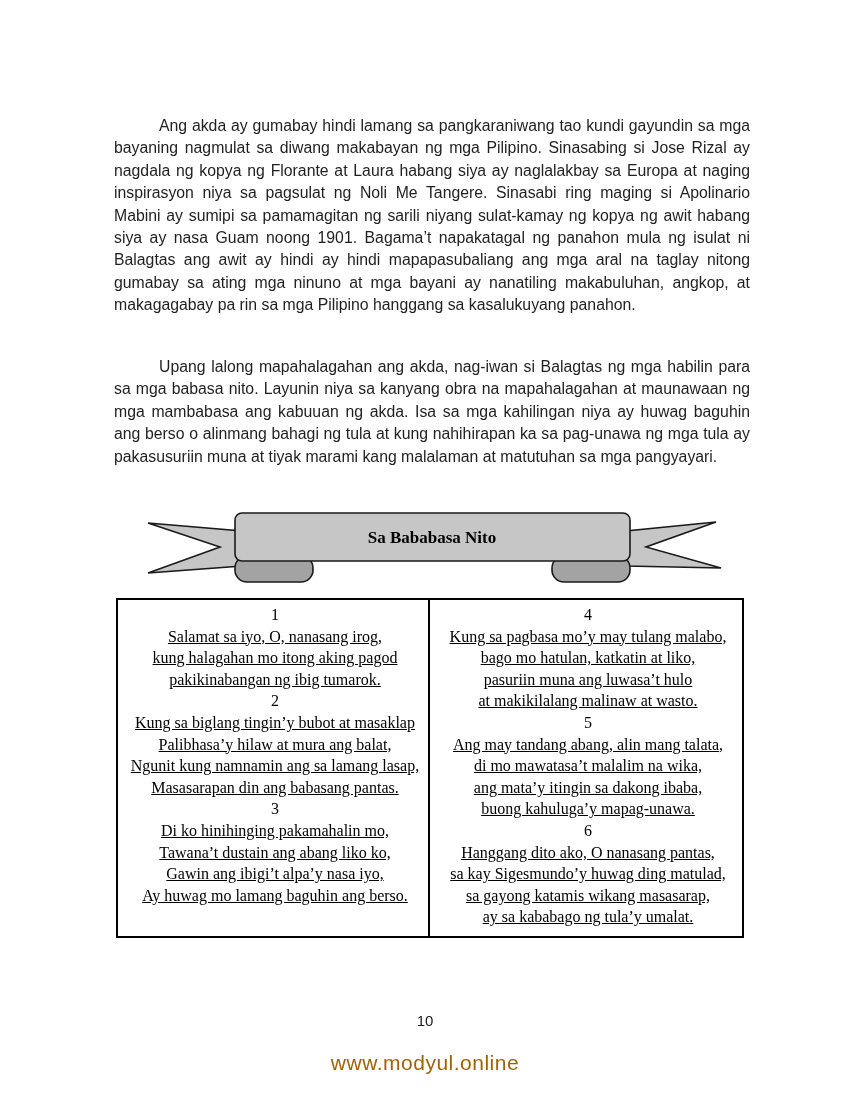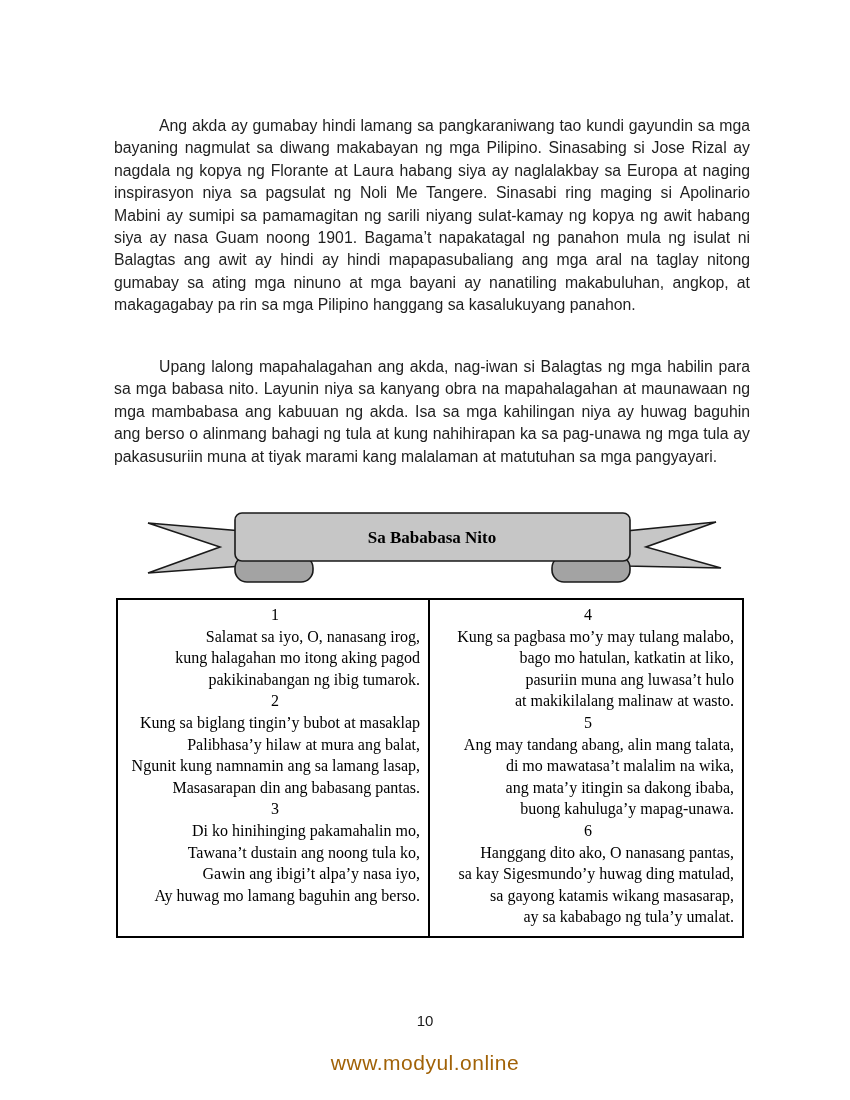--- a/index.html
+++ b/index.html
@@ -54,21 +54,21 @@
   }
   .poem-col {
     padding: 4px 8px 8px 12px;
     font-family: "Liberation Serif", serif;
     font-size: 16px;
     line-height: 21.6px;
     color: #000000;
   }
   .poem-col-left { border-right: 2px solid #000000; }
   .stanza-num { text-align: center; }
-  .stanza-line { text-align: right; white-space: nowrap; }
+  .stanza-line { text-align: center; white-space: nowrap; text-decoration: underline; }
 
   .page-number {
     position: absolute;
     left: 0;
     top: 1012px;
     width: 100%;
     text-align: center;
     font-size: 15px;
     color: #1a1a1a;
   }
@@ -119,21 +119,21 @@
       <div class="stanza">
         <div class="stanza-num">2</div>
         <div class="stanza-line">Kung sa biglang tingin’y bubot at masaklap</div>
         <div class="stanza-line">Palibhasa’y hilaw at mura ang balat,</div>
         <div class="stanza-line">Ngunit kung namnamin ang sa lamang lasap,</div>
         <div class="stanza-line">Masasarapan din ang babasang pantas.</div>
       </div>
       <div class="stanza">
         <div class="stanza-num">3</div>
         <div class="stanza-line">Di ko hinihinging pakamahalin mo,</div>
-        <div class="stanza-line">Tawana’t dustain ang noong tula ko,</div>
+        <div class="stanza-line">Tawana’t dustain ang abang liko ko,</div>
         <div class="stanza-line">Gawin ang ibigi’t alpa’y nasa iyo,</div>
         <div class="stanza-line">Ay huwag mo lamang baguhin ang berso.</div>
       </div>
     </div>
     <div class="poem-col">
       <div class="stanza">
         <div class="stanza-num">4</div>
         <div class="stanza-line">Kung sa pagbasa mo’y may tulang malabo,</div>
         <div class="stanza-line">bago mo hatulan, katkatin at liko,</div>
         <div class="stanza-line">pasuriin muna ang luwasa’t hulo</div>

